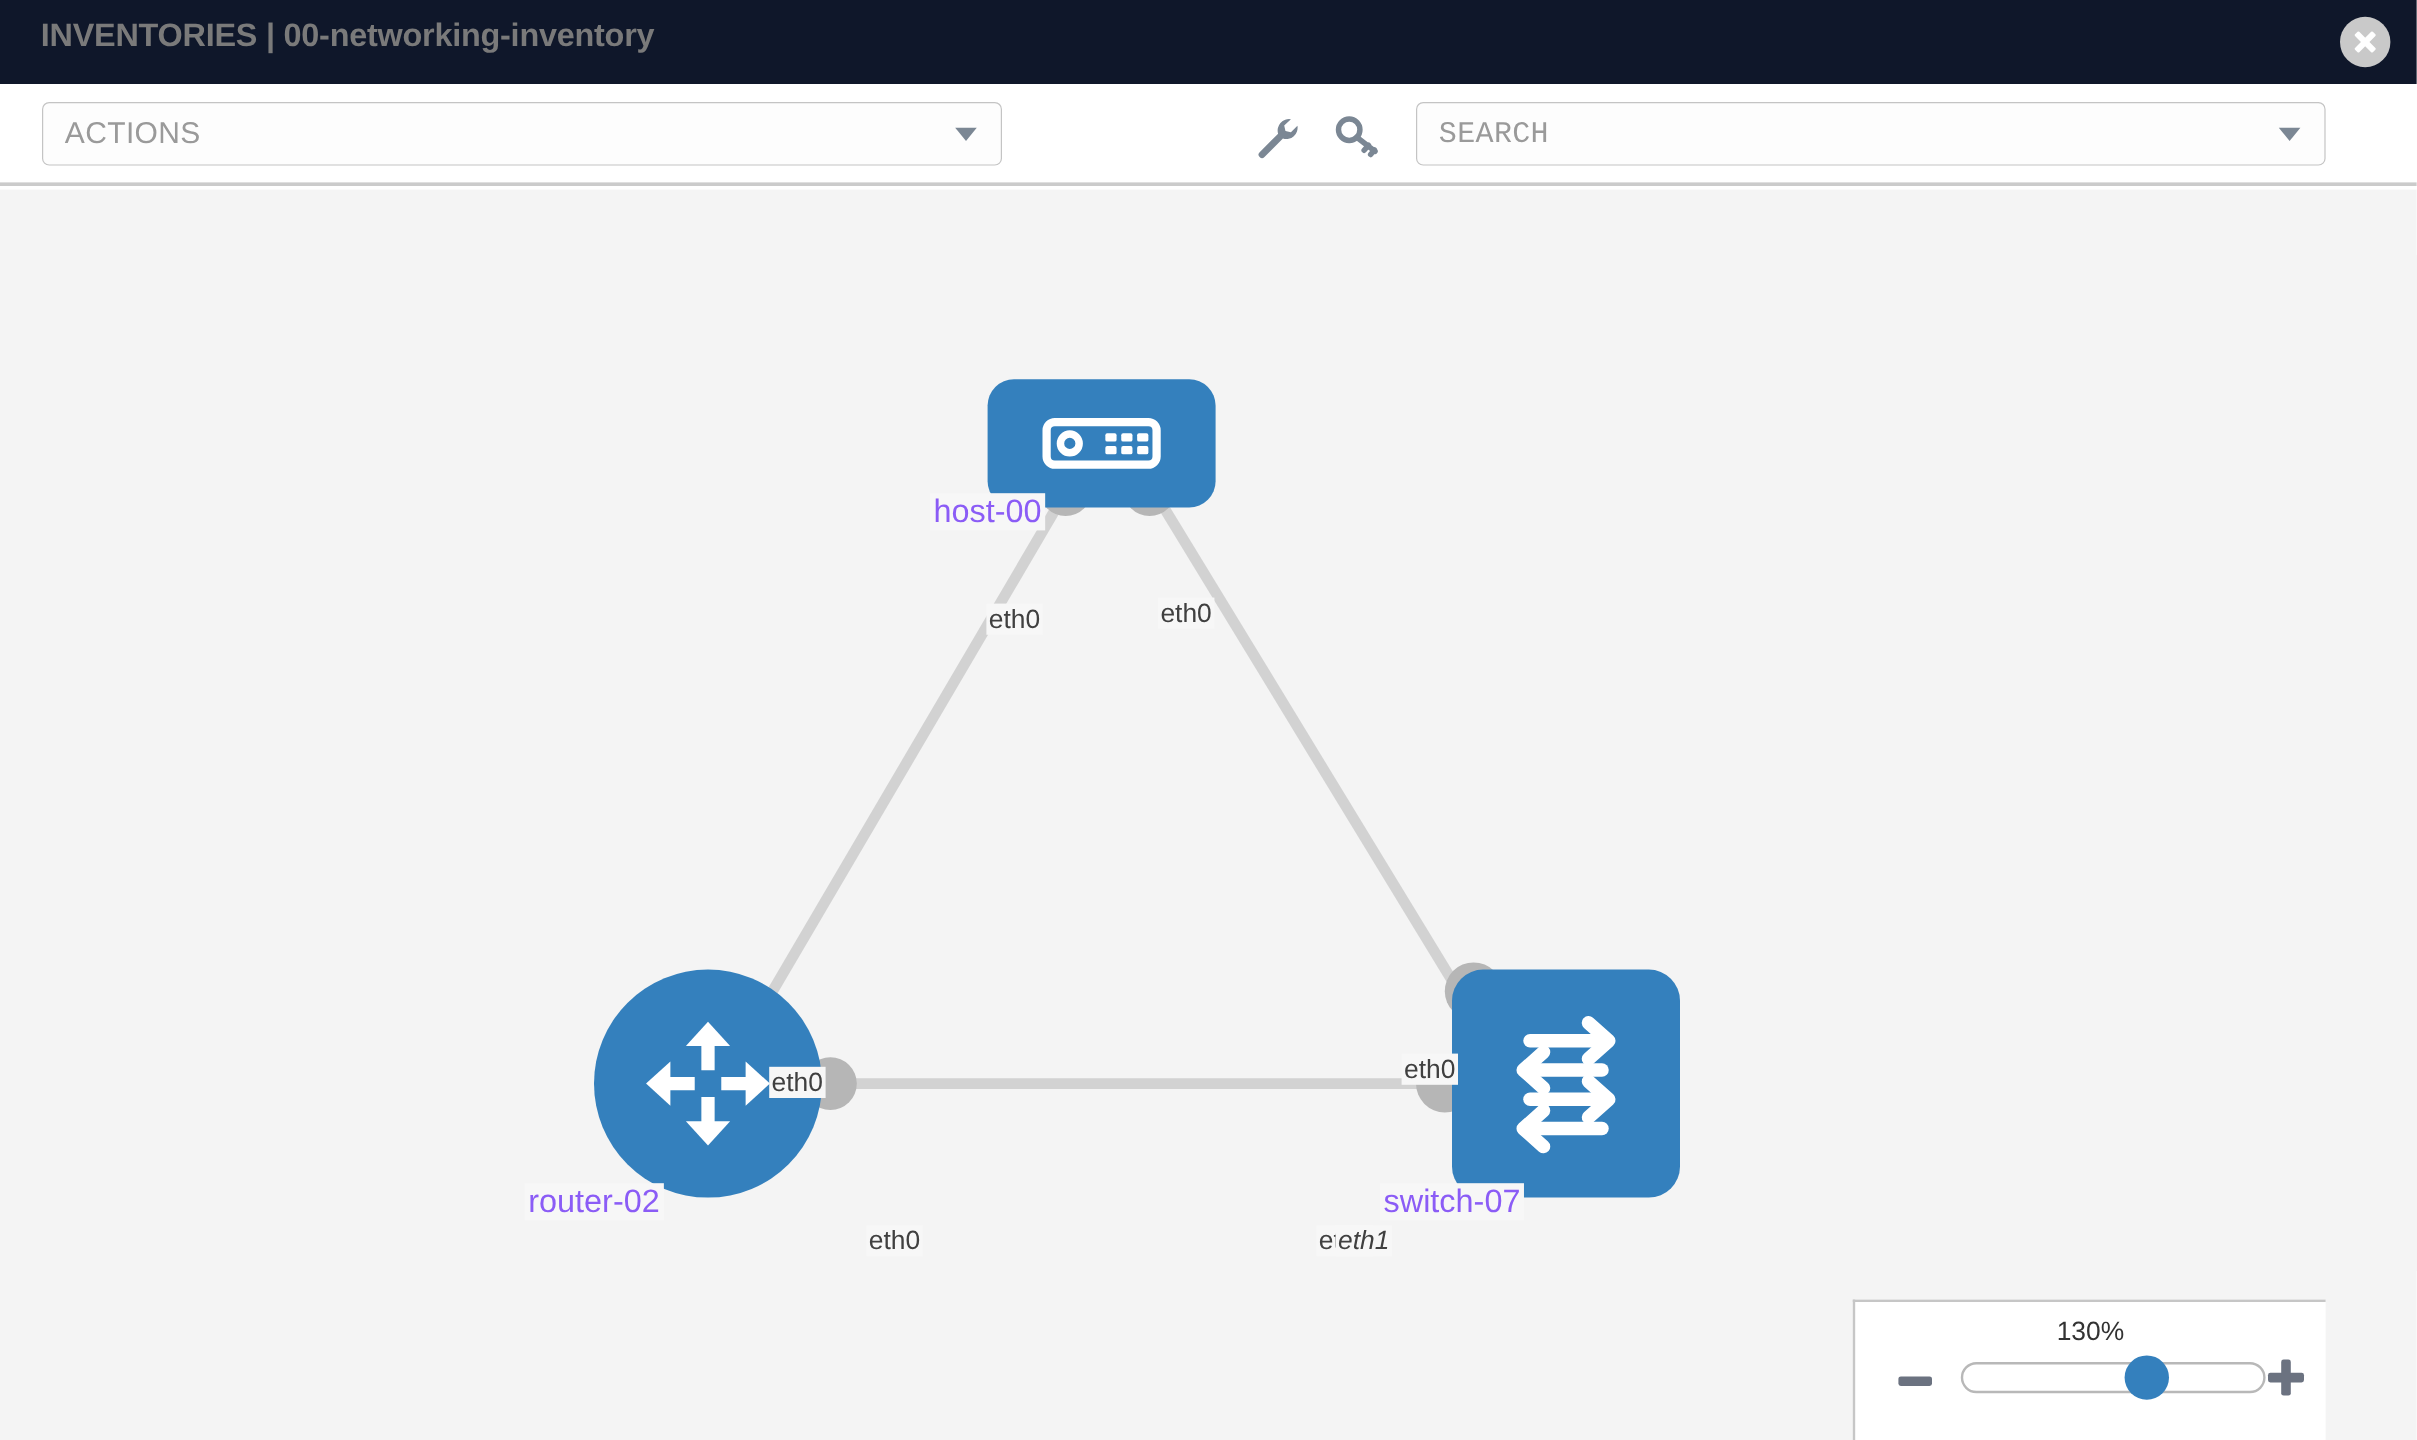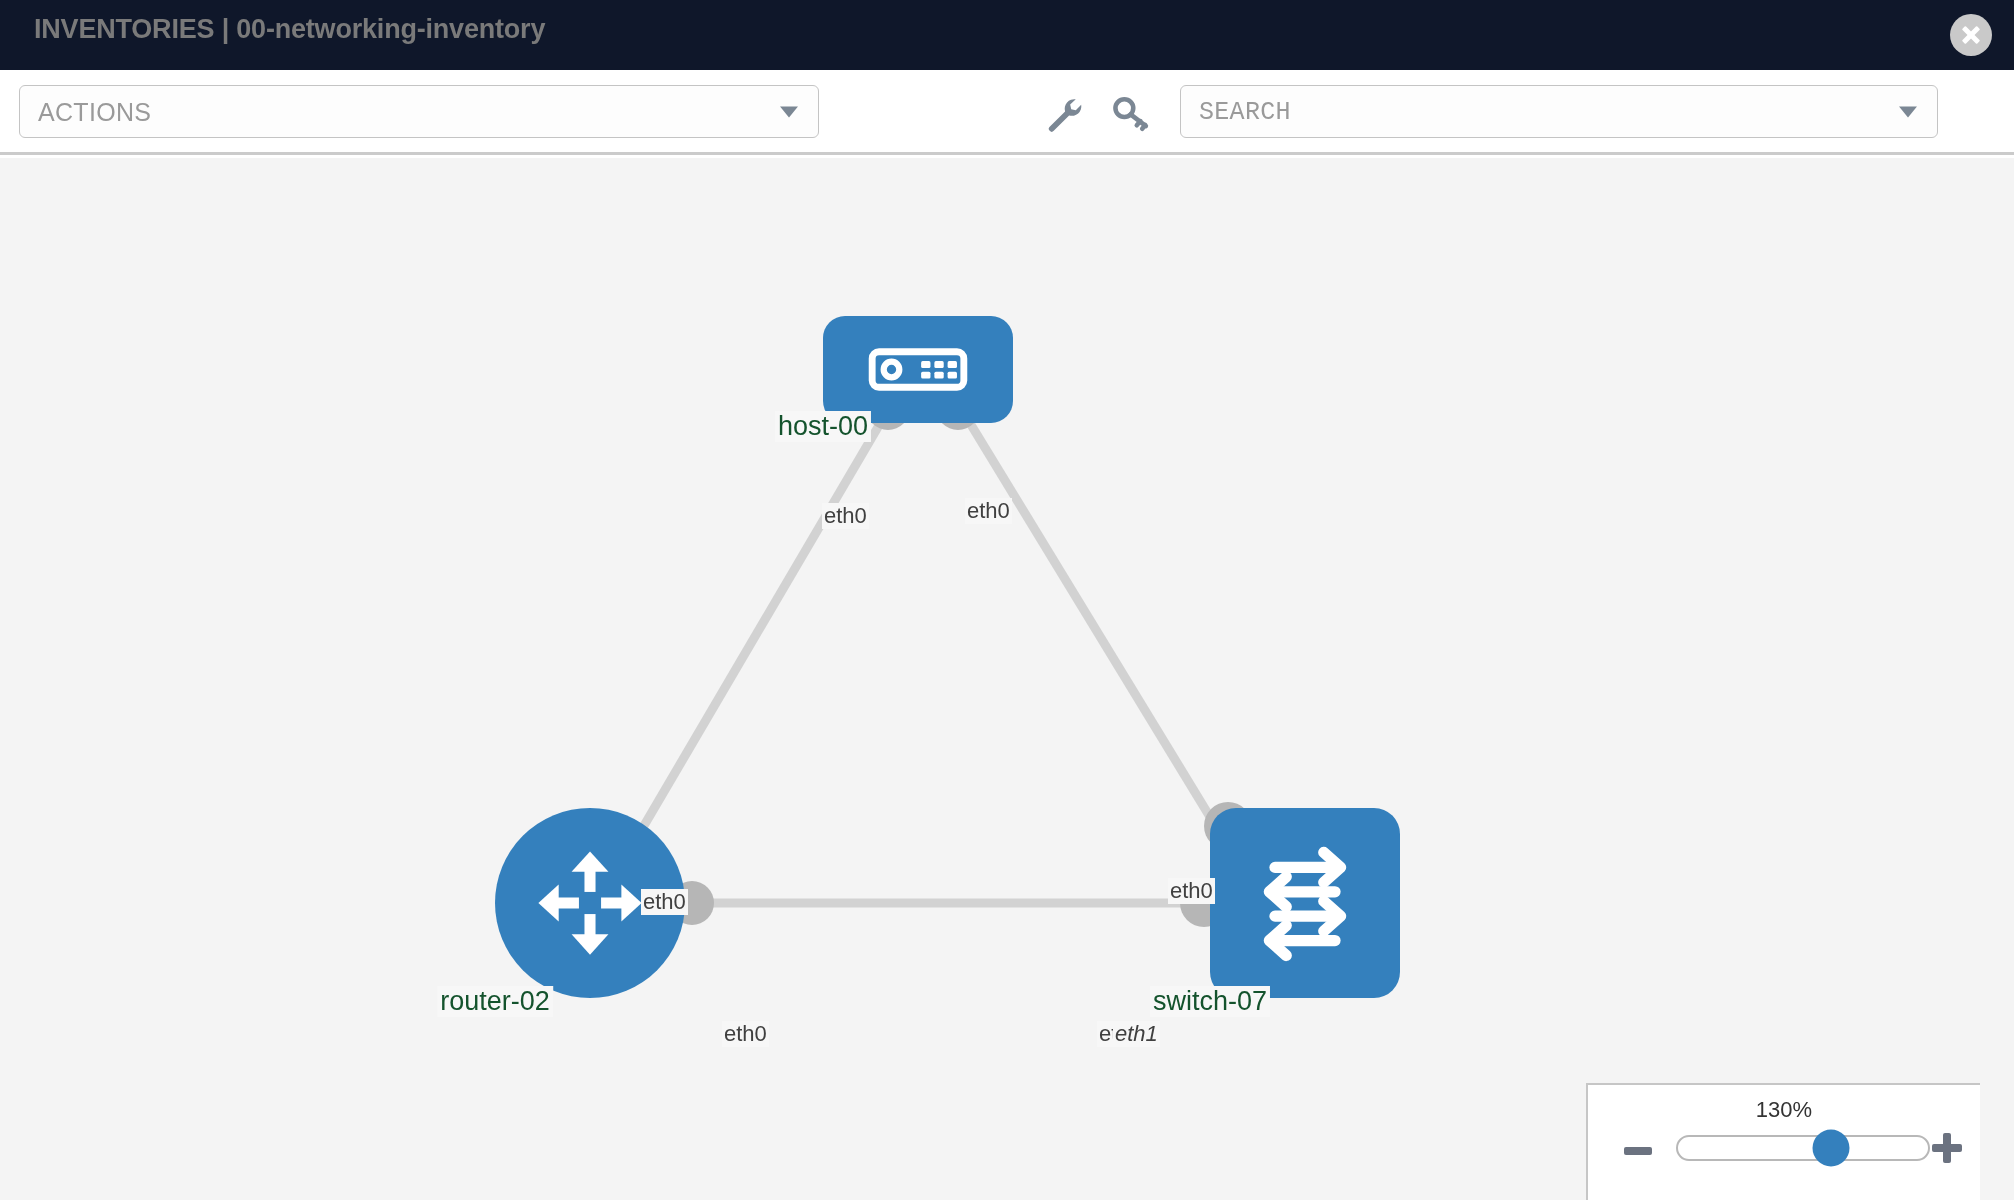--- a/index.html
+++ b/index.html
@@ -37,21 +37,21 @@
 
   
   #toolbar {
     position:absolute; left:0; top:70px; width:2014px; height:85px;
     background:#ffffff; border-bottom:3px solid #cbcbcb;
   }
   .field {
     position:absolute; top:15px; height:53px;
     background:#fdfdfd; border:1px solid #c4c4c4; border-radius:6px;
   }
-  #actions-select { left:19px; width:800px;padding-left:44px; }
+  #actions-select { left:35px; width:800px;padding-left:44px; }
   #search-select  { left:1180px; width:758px;font-family:Liberation Mono, monospace; }
   .field-label {
     position:absolute; left:18px; top:50%; transform:translateY(-50%);
     font-size:25px; color:#9a9a9a; letter-spacing:0.3px; white-space:nowrap;
   }
   .caret {
     position:absolute; right:20px; top:50%; transform:translateY(-50%);
     width:0; height:0;
     border-left:9px solid transparent; border-right:9px solid transparent;
     border-top:11px solid #7b8794;
@@ -70,21 +70,21 @@
   #topology-svg { position:absolute; left:0; top:0; width:2014px; height:1042px; }
 
   .node { position:absolute; }
   .node-shape {
     position:absolute; left:0; top:0;
     background:#3480bd; display:flex; align-items:center; justify-content:center;
     cursor:pointer;
   }
   .node-label {
     position:absolute; left:50%; transform:translateX(-50%);
-    font-size:27px; color:#14532d; white-space:nowrap;
+    font-size:27px; color:#8b5cf6; white-space:nowrap;
     background:#f7f7f7; padding:0 3px;
   }
 
   
   #node-host { left:823px; top:158px; }
   #node-host .node-shape { width:190px; height:107px; border-radius:22px; }
   #node-host .node-label { top:95px; }
 
   
   #node-router { left:495px; top:650px; }
@@ -96,21 +96,21 @@
   #node-switch .node-shape { width:190px; height:190px; border-radius:26px; }
   #node-switch .node-label { top:178px; }
 
   .port-label {
     position:absolute; font-size:22px; color:#404040;
     background:#f7f7f7; padding:0 2px; white-space:nowrap;
   }
 
   
   #zoom-panel {
-    position:absolute; left:1586px; top:1083px; width:394px; height:117px;
+    position:absolute; left:1544px; top:1083px; width:394px; height:117px;
     background:#ffffff; border:2px solid #c6c6c6; border-right:none; border-bottom:none;
   }
   #zoom-level {
     position:absolute; left:0; right:0; top:12px; text-align:center;
     font-size:22px; color:#333333;
   }
   #zoom-minus {
     position:absolute; left:36px; top:62px; width:28px; height:8px;
     background:#6b7280; border-radius:2px; cursor:pointer;
   }

